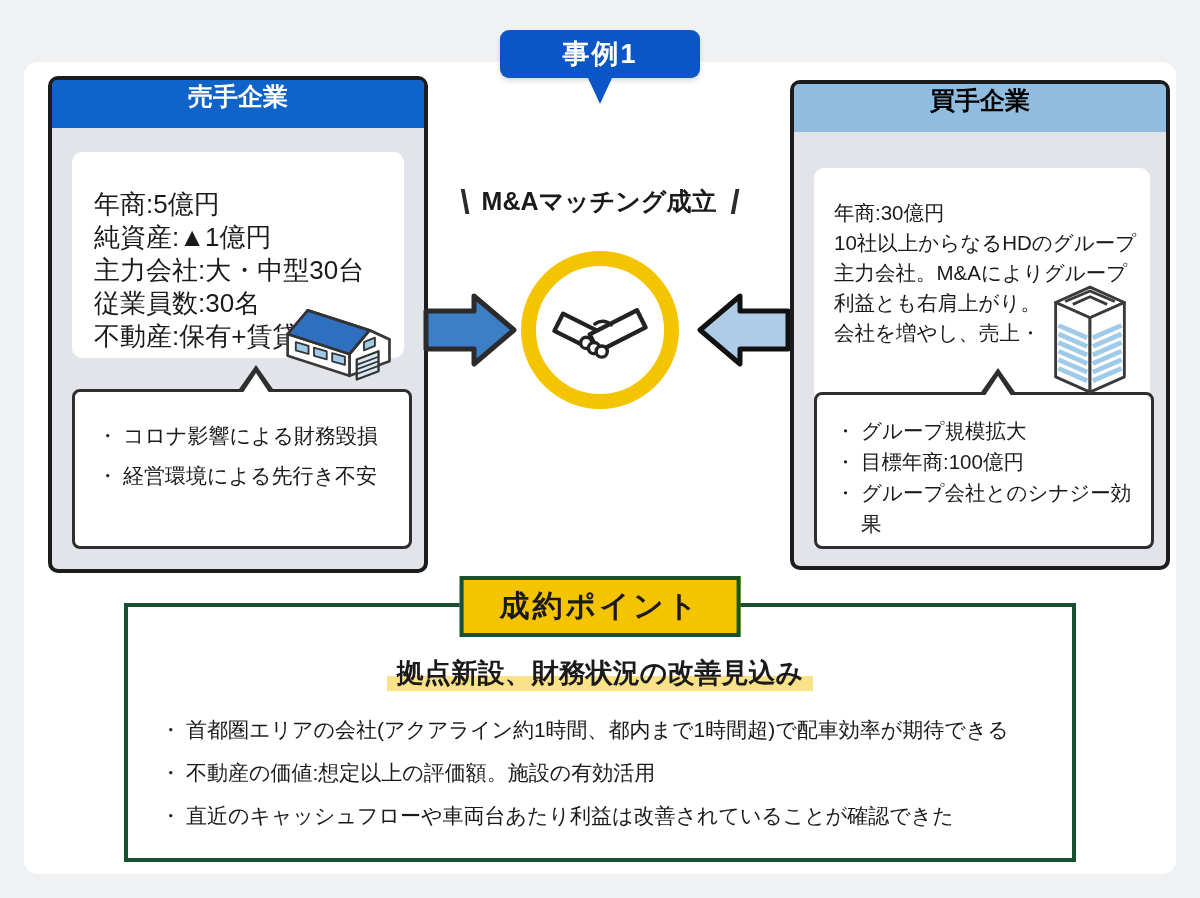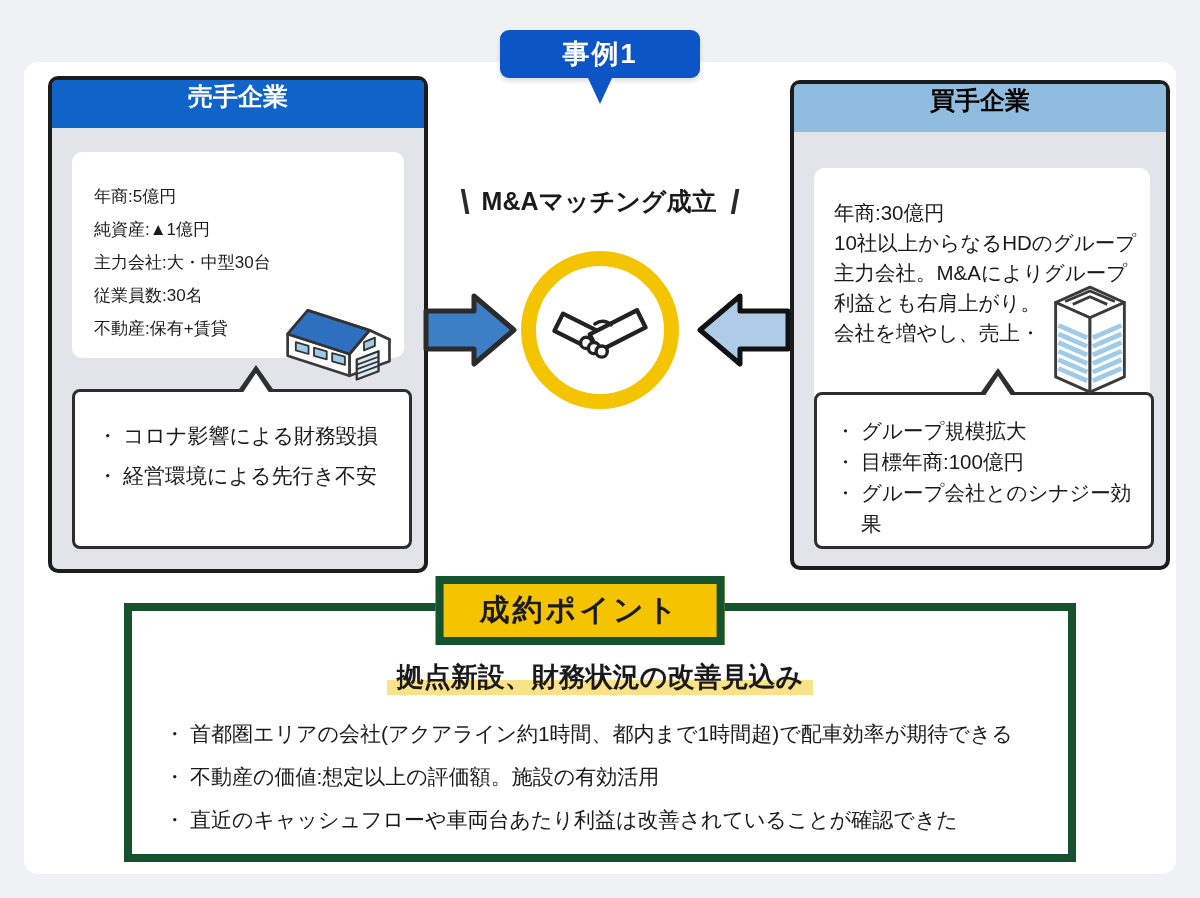--- a/index.html
+++ b/index.html
@@ -22,21 +22,21 @@
 
   
   .company-box{position:absolute;width:380px;border:4px solid var(--border-dark);border-radius:10px;background:var(--box-body-gray)}
   .seller-box{left:48px;top:76px;height:497px}
   .buyer-box{left:790px;top:80px;height:490px}
   .box-header{height:48px;display:flex;align-items:flex-start;justify-content:center;font-size:25px;font-weight:600;border-radius:5px 5px 0 0}
   .seller-box .box-header{background:var(--seller-header-blue);color:#fff}
   .buyer-box .box-header{background:var(--buyer-header-blue);color:#000000}
 
   .info-card{position:absolute;background:#fff;border-radius:10px;z-index:1}
-  .seller-box .info-card{left:20px;top:72px;width:332px;height:206px;padding:28px 10px 0 22px;font-size:17px;line-height:33px}
+  .seller-box .info-card{left:20px;top:72px;width:332px;height:206px;padding:36px 10px 0 22px;font-size:26px;line-height:33px}
   .buyer-box .info-card{left:20px;top:84px;width:336px;height:259px;padding:30px 8px 0 20px;font-size:20.5px;line-height:30px}
 
   .corner-icon{position:absolute;z-index:2;line-height:0}
   .warehouse{left:232px;top:206px}
   .office{left:243px;top:186px}
 
   .bubble{position:absolute;left:20px;width:340px;background:#fff;border:3px solid #2e2e2e;border-radius:8px;z-index:1}
   .bubble::before{content:"";position:absolute;top:-27px;left:162px;width:0;height:0;
     border-left:19px solid transparent;border-right:19px solid transparent;border-bottom:27px solid #2e2e2e}
   .bubble::after{content:"";position:absolute;top:-19px;left:167px;width:0;height:0;
@@ -50,23 +50,23 @@
   .match-label{position:absolute;left:0;right:0;top:183px;text-align:center;font-size:25px;font-weight:700;z-index:2;color:#1a1a1a}
   .slash{font-size:33px;font-weight:600;color:#2b2b2b;vertical-align:-3px}
   .slash-l{margin-right:12px}.slash-r{margin-left:14px}
   .ring{position:absolute;left:521px;top:251px;width:158px;height:158px;border:15px solid var(--gold);
     border-radius:50%;background:#fff;display:flex;align-items:center;justify-content:center;z-index:1}
   .arrow{position:absolute;line-height:0}
   .arrow-left{left:423px;top:293px}
   .arrow-right{left:691px;top:293px}
 
   
-  .points-box{position:absolute;left:124px;top:603px;width:952px;height:259px;border:8px solid #14532d;background:#fff;padding-top:48px}
-  .points-label{position:absolute;left:580px;top:576px;transform:translateX(-50%);background:var(--gold);
-    border:8px solid #14532d;padding:6px 36px;font-size:30px;font-weight:700;letter-spacing:3px;z-index:3;white-space:nowrap}
+  .points-box{position:absolute;left:124px;top:603px;width:952px;height:259px;border:4px solid #14532d;background:#fff;padding-top:48px}
+  .points-label{position:absolute;left:600px;top:576px;transform:translateX(-50%);background:var(--gold);
+    border:4px solid #14532d;padding:6px 36px;font-size:30px;font-weight:700;letter-spacing:3px;z-index:3;white-space:nowrap}
   .points-heading{text-align:center;font-size:27px;font-weight:700}
   .hl{background:linear-gradient(180deg,transparent 54%,var(--highlight-yellow) 54%);padding:0 10px 3px}
   .points-bullets{margin:17px 0 0 32px;font-size:21px;line-height:43px}
 
   
   .face{fill:#fff;stroke:#3a3a3a;stroke-width:3;stroke-linejoin:round}
   .roof{fill:var(--icon-blue);stroke:#333;stroke-width:3;stroke-linejoin:round}
   .win{fill:var(--icon-light-blue);stroke:#333;stroke-width:2;stroke-linejoin:round}
   .door{fill:#d7e9f6;stroke:#333;stroke-width:2.5;stroke-linejoin:round}
   .dline{stroke:#333;stroke-width:2}

